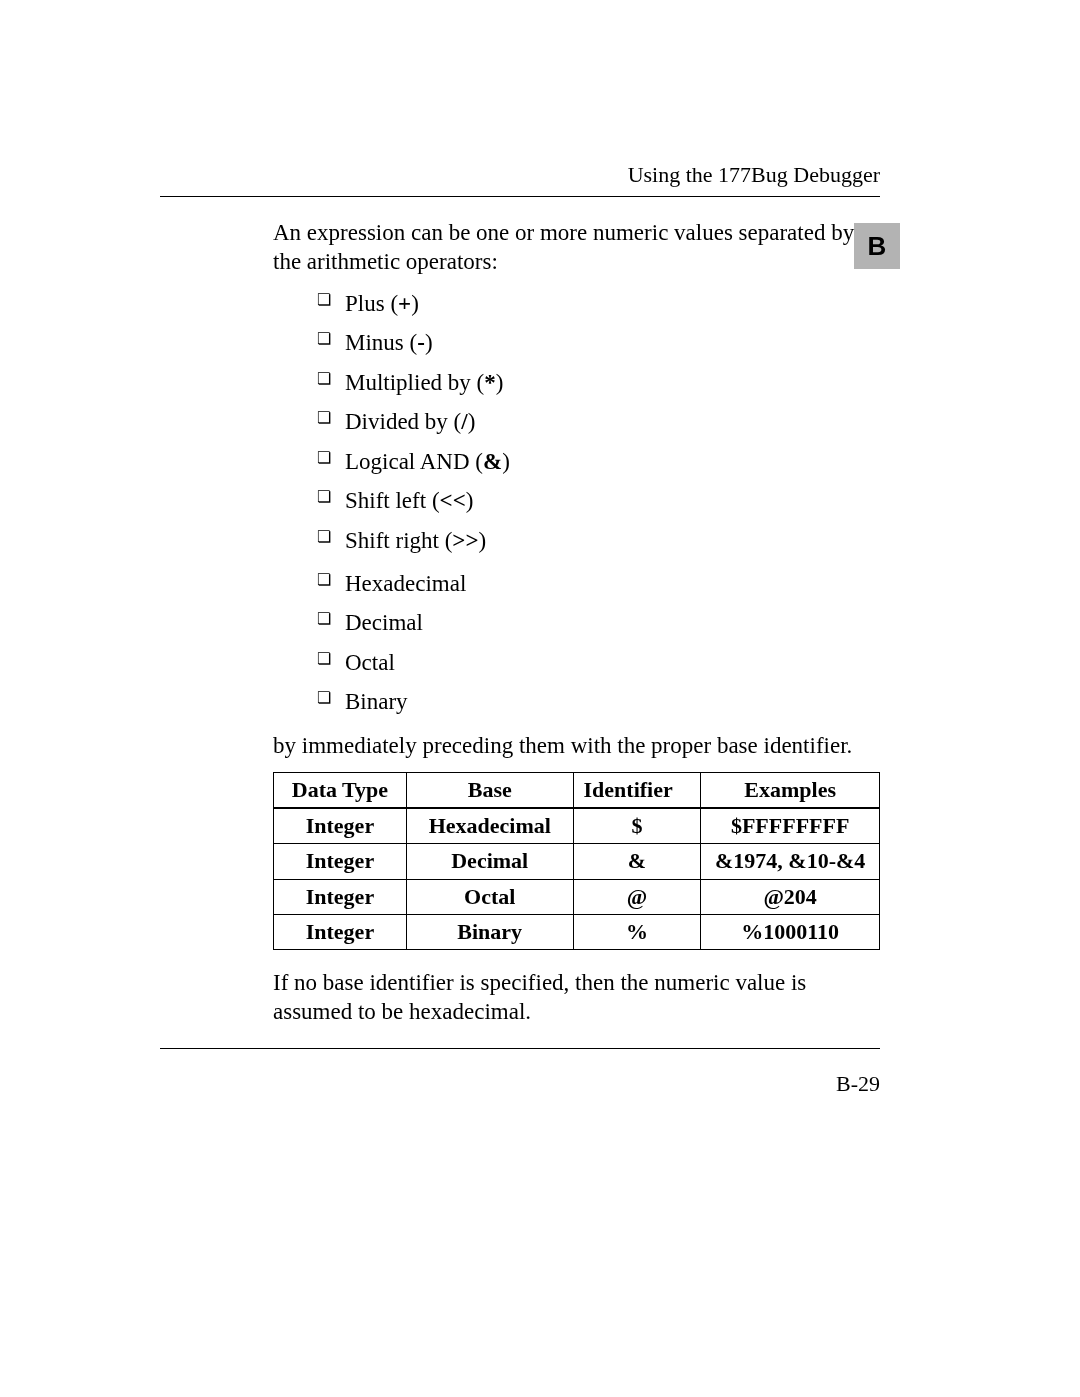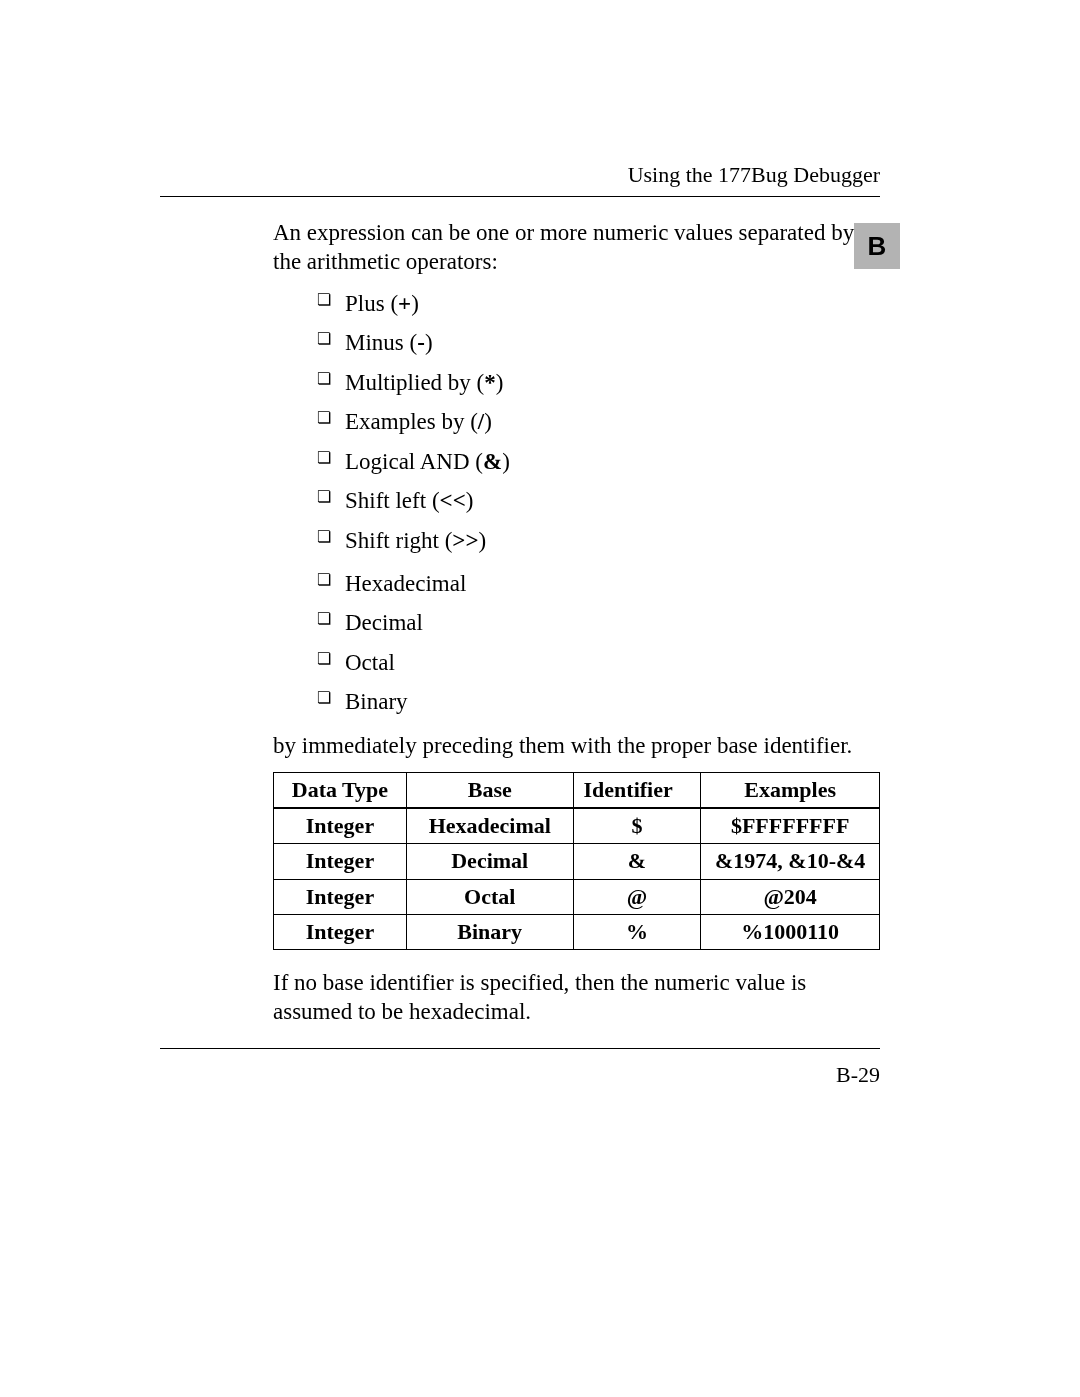--- a/index.html
+++ b/index.html
@@ -110,21 +110,21 @@
   .bottom-rule {
     position: absolute;
     bottom: 348px;
     left: 160px;
     right: 200px;
     border-top: 1.5px solid #000;
     height: 0;
   }
   .page-number {
     position: absolute;
-    bottom: 309px;
+    bottom: 300px;
     right: 200px;
     font-size: 22px;
   }
 </style>
 </head>
 <body>
 
 <div class="page">
 
   <div class="running-head">Using the 177Bug Debugger</div>
@@ -134,21 +134,21 @@
   <div class="content">
 
     <div class="body-block">
 
       <p class="para">An expression can be one or more numeric values separated by the arithmetic operators:</p>
 
       <ul class="bullets">
         <li><span class="bullet-mark">❏</span><span>Plus (</span><span class="bold">+</span><span>)</span></li>
         <li><span class="bullet-mark">❏</span><span>Minus (</span><span class="bold">-</span><span>)</span></li>
         <li><span class="bullet-mark">❏</span><span>Multiplied by (</span><span class="bold">*</span><span>)</span></li>
-        <li><span class="bullet-mark">❏</span><span>Examples by (</span><span class="bold">/</span><span>)</span></li>
+        <li><span class="bullet-mark">❏</span><span>Divided by (</span><span class="bold">/</span><span>)</span></li>
         <li><span class="bullet-mark">❏</span><span>Logical AND (</span><span class="bold">&amp;</span><span>)</span></li>
         <li><span class="bullet-mark">❏</span><span>Shift left (</span><span class="bold">&lt;&lt;</span><span>)</span></li>
         <li><span class="bullet-mark">❏</span><span>Shift right (</span><span class="bold">&gt;&gt;</span><span>)</span></li>
       </ul>
 
 
       <ul class="bullets">
         <li><span class="bullet-mark">❏</span><span>Hexadecimal</span></li>
         <li><span class="bullet-mark">❏</span><span>Decimal</span></li>
         <li><span class="bullet-mark">❏</span><span>Octal</span></li>

